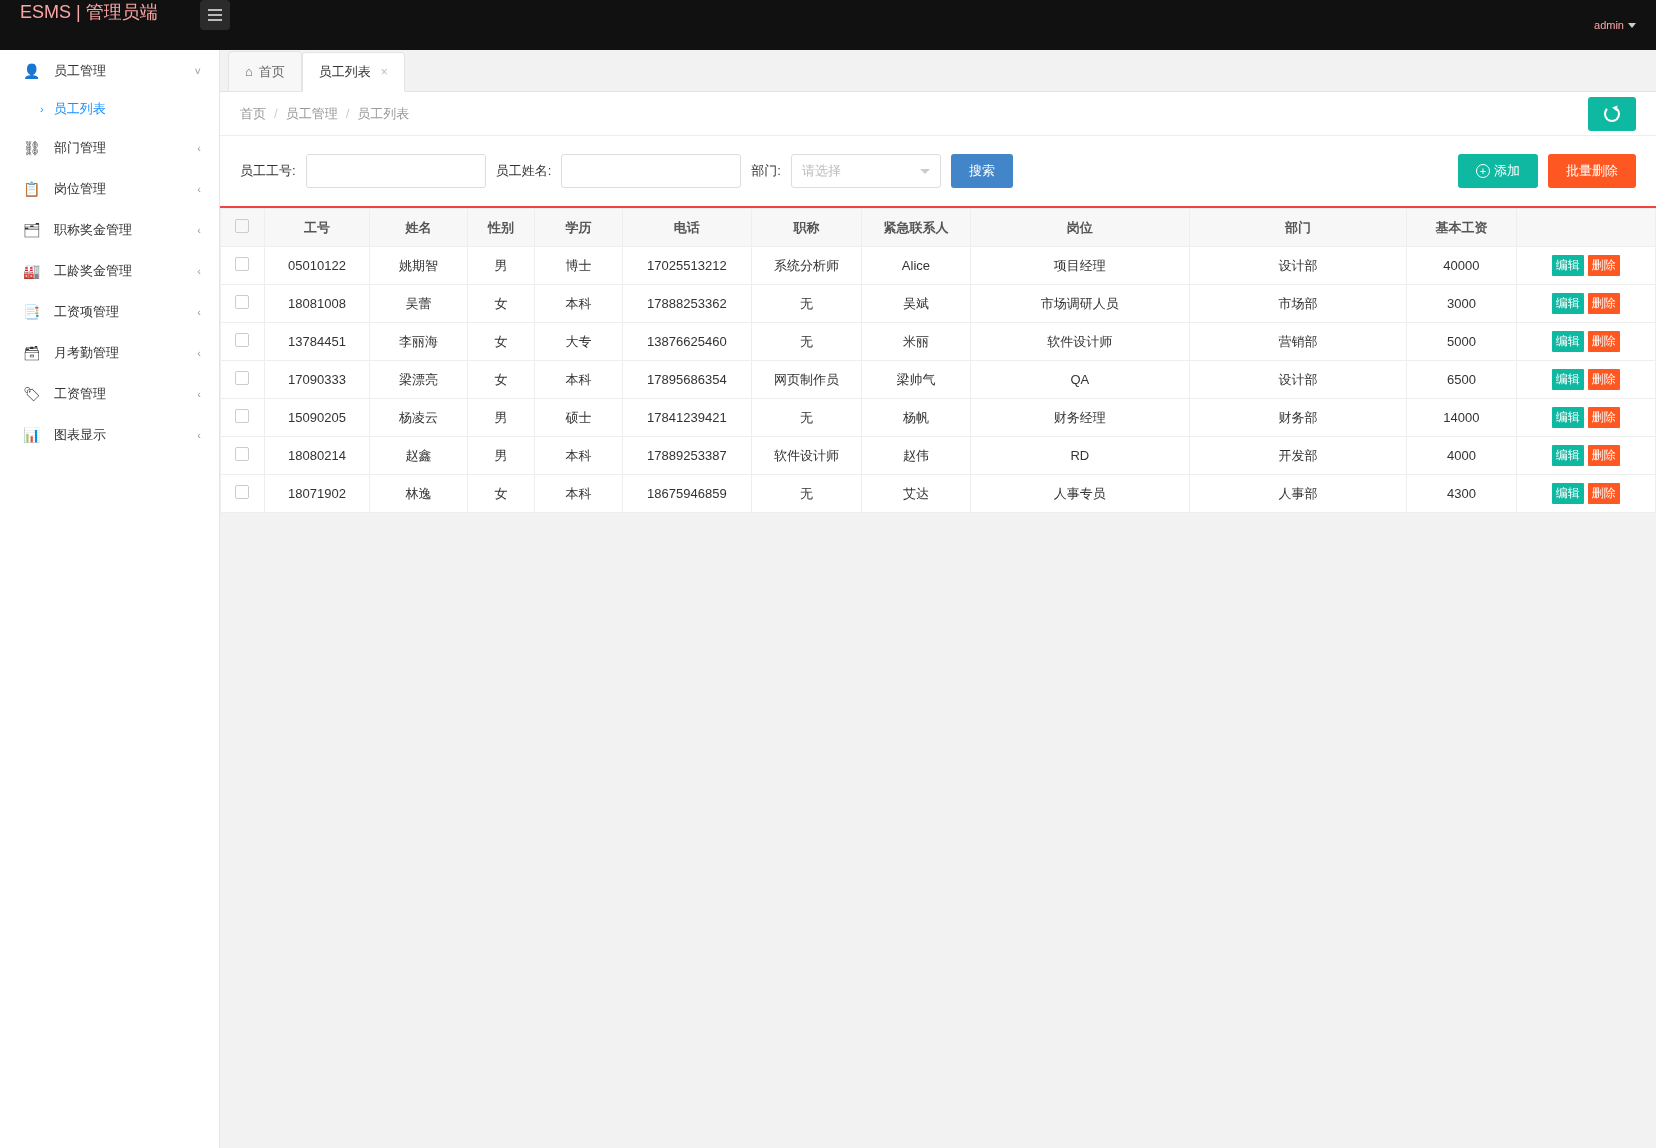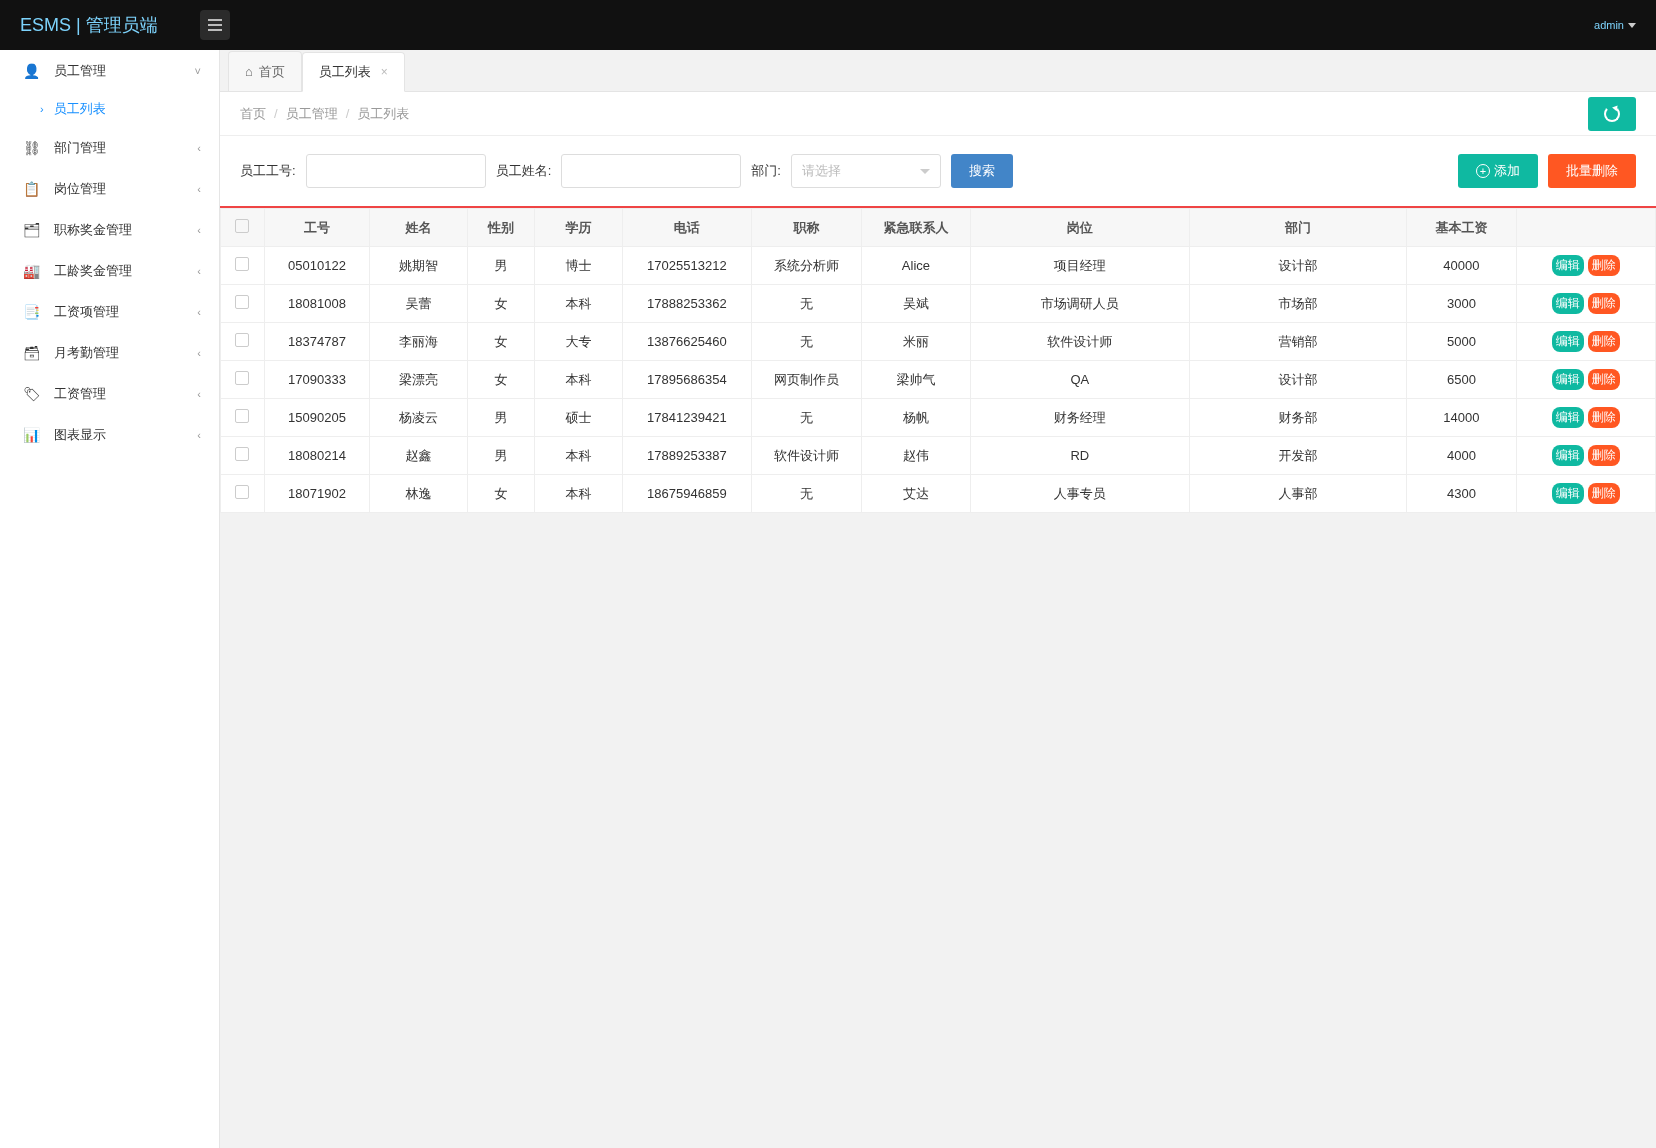--- a/index.html
+++ b/index.html
@@ -1,17 +1,17 @@
 <!DOCTYPE html>
 <html><head>
 <meta charset="utf-8">
 <style>
 *{box-sizing:border-box;margin:0;padding:0;font-family:"Helvetica Neue",Arial,"PingFang SC","Microsoft YaHei",sans-serif}
 body{width:1656px;height:1148px;background:#fff;font-size:14px;color:#333;overflow:hidden}
-.topbar{height:50px;background:#111;display:flex;align-items:center;color:#7dd3fc;padding:0 20px}
+.topbar{height:50px;background:#111;display:flex;color:#fca5a5;padding:0 20px}
 .brand{font-size:18px;font-weight:500;width:180px}
 .hamburger{width:30px;height:30px;background:#2b2b2b;border-radius:4px;display:flex;flex-direction:column;justify-content:center;gap:3px;align-items:center;cursor:pointer}
 .hamburger span{width:14px;height:2px;background:#bbb;display:block}
 .user-area{margin-left:auto;cursor:pointer;display:flex;align-items:center;gap:4px;font-size:11px}
 .caret-down{width:0;height:0;border-left:4px solid transparent;border-right:4px solid transparent;border-top:5px solid #ccc}
 .body{display:flex;height:calc(100% - 50px)}
 .sidebar{width:220px;min-width:220px;background:#fff;border-right:1px solid #e5e5e5;overflow-y:auto}
 .menu-item{height:41px;display:flex;align-items:center;padding:0 18px 0 22px;font-size:13px;color:#333;cursor:pointer;border-bottom:0}
 .menu-item .mi-icon{width:20px;height:16px;margin-right:12px;display:flex;align-items:center;justify-content:center}
 .menu-item .chev{margin-left:auto;font-size:11px;color:#999}
@@ -35,21 +35,21 @@
 .btn{height:34px;padding:8px 18px;border:none;border-radius:3px;font-size:13px;cursor:pointer;display:inline-flex;align-items:center;gap:4px;color:#fff}
 .btn-blue{background:#4285c8}
 .btn-teal{background:#0fb9a1}
 .btn-orange{background:#ff5722}
 .spacer{flex:1}
 .table-wrap{background:#fff;margin:0;overflow-x:auto}
 table{width:100%;border-collapse:collapse;font-size:13px}
 th,td{border:1px solid #eee;text-align:center;height:38px;padding:0 6px;white-space:nowrap;overflow:hidden;text-overflow:ellipsis}
 th{background:#f7f7f7;color:#555;font-weight:700}
 .chk{width:14px;height:14px;border:1px solid #ccc;display:inline-block;border-radius:2px;cursor:pointer}
-.mini-btn{display:inline-block;padding:2px 4px;border-radius:8px;color:#fff;font-size:12px;cursor:pointer;margin:0 2px}
+.mini-btn{display:inline-block;padding:2px 4px;border-radius:1px;color:#fff;font-size:12px;cursor:pointer;margin:0 2px}
 .mb-teal{background:#0fb9a1}
 .mb-orange{background:#ff5722}
 .plus-circ{width:14px;height:14px;border:1.5px solid #fff;border-radius:50%;display:inline-flex;align-items:center;justify-content:center;font-size:11px;line-height:1}
 .micon{font-size:14px}
 </style>
 </head>
 <body>
 
 <div class="topbar">
   <div class="brand">ESMS | 管理员端</div>
@@ -215,21 +215,21 @@
               <td>17888253362</td>
               <td>无</td>
               <td>吴斌</td>
               <td>市场调研人员</td>
               <td>市场部</td>
               <td>3000</td>
               <td><span class="mini-btn mb-teal">编辑</span><span class="mini-btn mb-orange">删除</span></td>
             </tr>
             <tr>
               <td><span class="chk"></span></td>
-              <td>18374787</td>
+              <td>13784451</td>
               <td>李丽海</td>
               <td>女</td>
               <td>大专</td>
               <td>13876625460</td>
               <td>无</td>
               <td>米丽</td>
               <td>软件设计师</td>
               <td>营销部</td>
               <td>5000</td>
               <td><span class="mini-btn mb-teal">编辑</span><span class="mini-btn mb-orange">删除</span></td>

